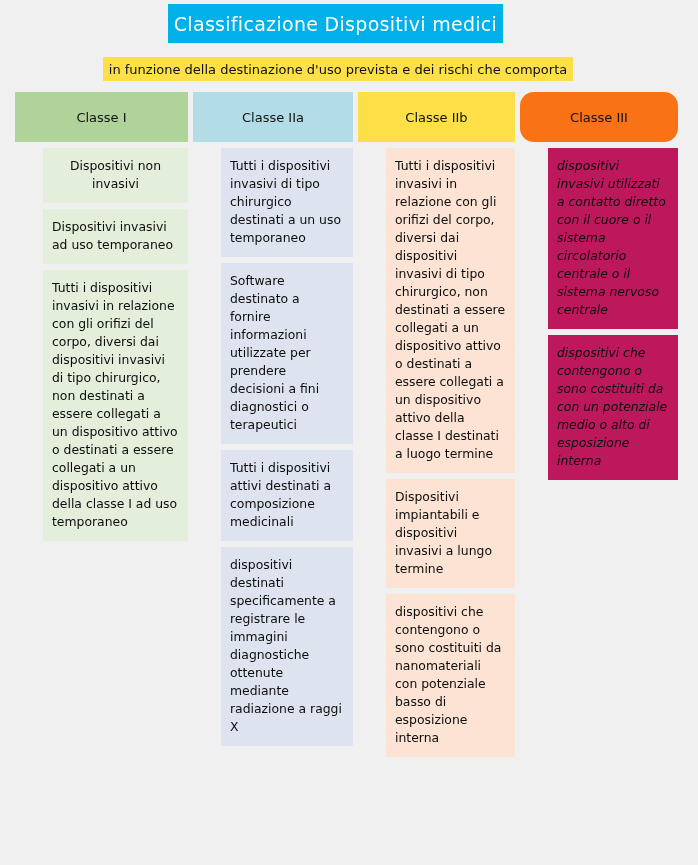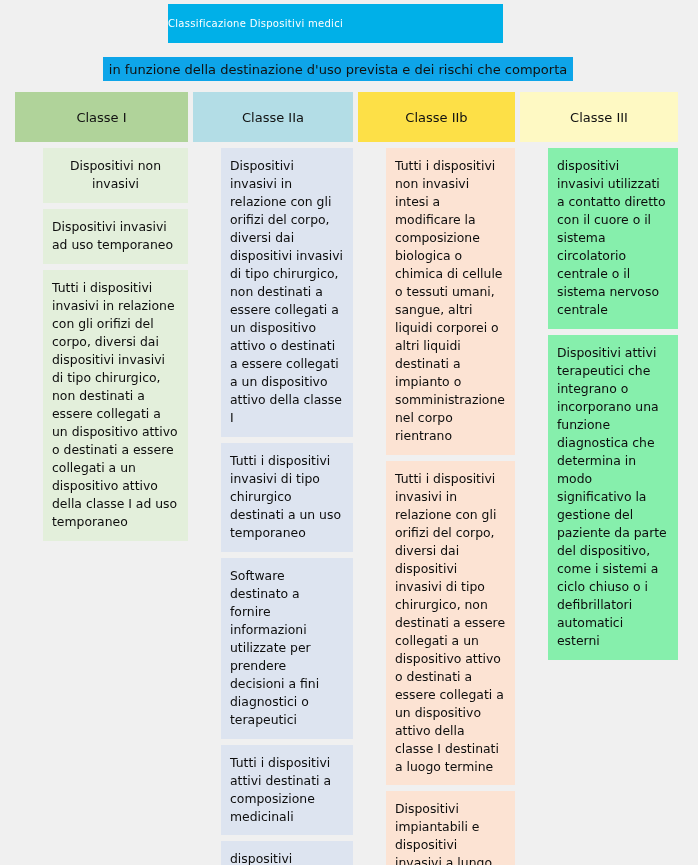--- a/index.html
+++ b/index.html
@@ -8,27 +8,27 @@
     background:#f0f0f0;
     font-family:"DejaVu Sans", sans-serif;
     overflow:hidden;
   }
   .page{position:relative;width:698px;height:865px;}
 
   
   .title-banner{
     position:absolute;left:168px;top:4px;width:335px;height:39px;
     background:#00b0e8;
-    display:flex;align-items:center;justify-content:flex-start;
-    color:#ffffff;font-size:10px;letter-spacing:.3px;
+    display:flex;align-items:center;justify-content:center;
+    color:#ffffff;font-size:19px;letter-spacing:.3px;
   }
   
   .subtitle-banner{
     position:absolute;left:103px;top:57px;width:470px;height:24px;
-    background:#0ea5e9;
+    background:#fde047;
     display:flex;align-items:center;justify-content:center;
     color:#111111;font-size:13px;
   }
 
   
   .columns{
     position:absolute;left:15px;top:92px;width:668px;
     display:flex;gap:5px;align-items:flex-start;
   }
   .col{display:flex;flex-direction:column;gap:6px;}
@@ -38,32 +38,32 @@
   .col-4{width:158px;}
 
   .col-header{
     height:50px;
     display:flex;align-items:center;justify-content:center;
     font-size:13px;color:#111111;
   }
   .h1{background:#b0d39a;}
   .h2{background:#b3dde6;}
   .h3{background:#fde047;}
-  .h4{background:#fef9c3;}
+  .h4{background:#f97316;border-radius:14px;}
 
   .cell{
     font-size:12.4px;line-height:1.45;color:#0d0d0d;
     padding:9px 9px 10px 9px;
     box-sizing:border-box;
     margin-left:28px;
   }
   .c1{background:#e3efdb;}
   .c2{background:#dde4f0;}
   .c3{background:#fce3d3;}
-  .c4{background:#86efac;}
+  .c4{background:#be185d;font-style:italic;}
   .center{text-align:center;}
 </style>
 </head>
 <body>
 
 <div class="page">
 
   <div class="title-banner">
     <span>Classificazione Dispositivi medici</span>
   </div>
@@ -80,40 +80,38 @@
       </div>
       <div class="cell c1 center">Dispositivi non invasivi</div>
       <div class="cell c1">Dispositivi invasivi ad uso temporaneo</div>
       <div class="cell c1">Tutti i dispositivi invasivi in relazione con gli orifizi del corpo, diversi dai dispositivi invasivi di tipo chirurgico, non destinati a essere collegati a un dispositivo attivo o destinati a essere collegati a un dispositivo attivo della classe I ad uso temporaneo</div>
     </div>
 
     <div class="col col-2">
       <div class="col-header h2">
         <span>Classe IIa</span>
       </div>
-      <div class="cell c2">Dispositivi invasivi in relazione con gli orifizi del corpo, diversi dai dispositivi invasivi di tipo chirurgico, non destinati a essere collegati a un dispositivo attivo o destinati a essere collegati a un dispositivo attivo della classe I</div>
       <div class="cell c2">Tutti i dispositivi invasivi di tipo chirurgico destinati a un uso temporaneo</div>
       <div class="cell c2">Software destinato a fornire informazioni utilizzate per prendere decisioni a fini diagnostici o terapeutici</div>
       <div class="cell c2">Tutti i dispositivi attivi destinati a composizione medicinali</div>
       <div class="cell c2">dispositivi destinati specificamente a registrare le immagini diagnostiche ottenute mediante radiazione a raggi X</div>
 
     </div>
 
     <div class="col col-3">
       <div class="col-header h3">
         <span>Classe IIb</span>
       </div>
-      <div class="cell c3">Tutti i dispositivi non invasivi intesi a modificare la composizione biologica o chimica di cellule o tessuti umani, sangue, altri liquidi corporei o altri liquidi destinati a impianto o somministrazione nel corpo rientrano</div>
       <div class="cell c3">Tutti i dispositivi invasivi in relazione con gli orifizi del corpo, diversi dai dispositivi invasivi di tipo chirurgico, non destinati a essere collegati a un dispositivo attivo o destinati a essere collegati a un dispositivo attivo della classe I destinati a luogo termine</div>
       <div class="cell c3">Dispositivi impiantabili e dispositivi invasivi a lungo termine</div>
       <div class="cell c3">dispositivi che contengono o sono costituiti da nanomateriali con potenziale basso di esposizione interna</div>
     </div>
 
     <div class="col col-4">
       <div class="col-header h4">
         <span>Classe III</span>
       </div>
       <div class="cell c4">dispositivi invasivi utilizzati a contatto diretto con il cuore o il sistema circolatorio centrale o il sistema nervoso centrale</div>
-      <div class="cell c4">Dispositivi attivi terapeutici che integrano o incorporano una funzione diagnostica che determina in modo significativo la gestione del paziente da parte del dispositivo, come i sistemi a ciclo chiuso o i defibrillatori automatici esterni</div>
+      <div class="cell c4">dispositivi che contengono o sono costituiti da con un potenziale medio o alto di esposizione interna</div>
     </div>
 
   </div>
 </div>
 
 </body></html>

